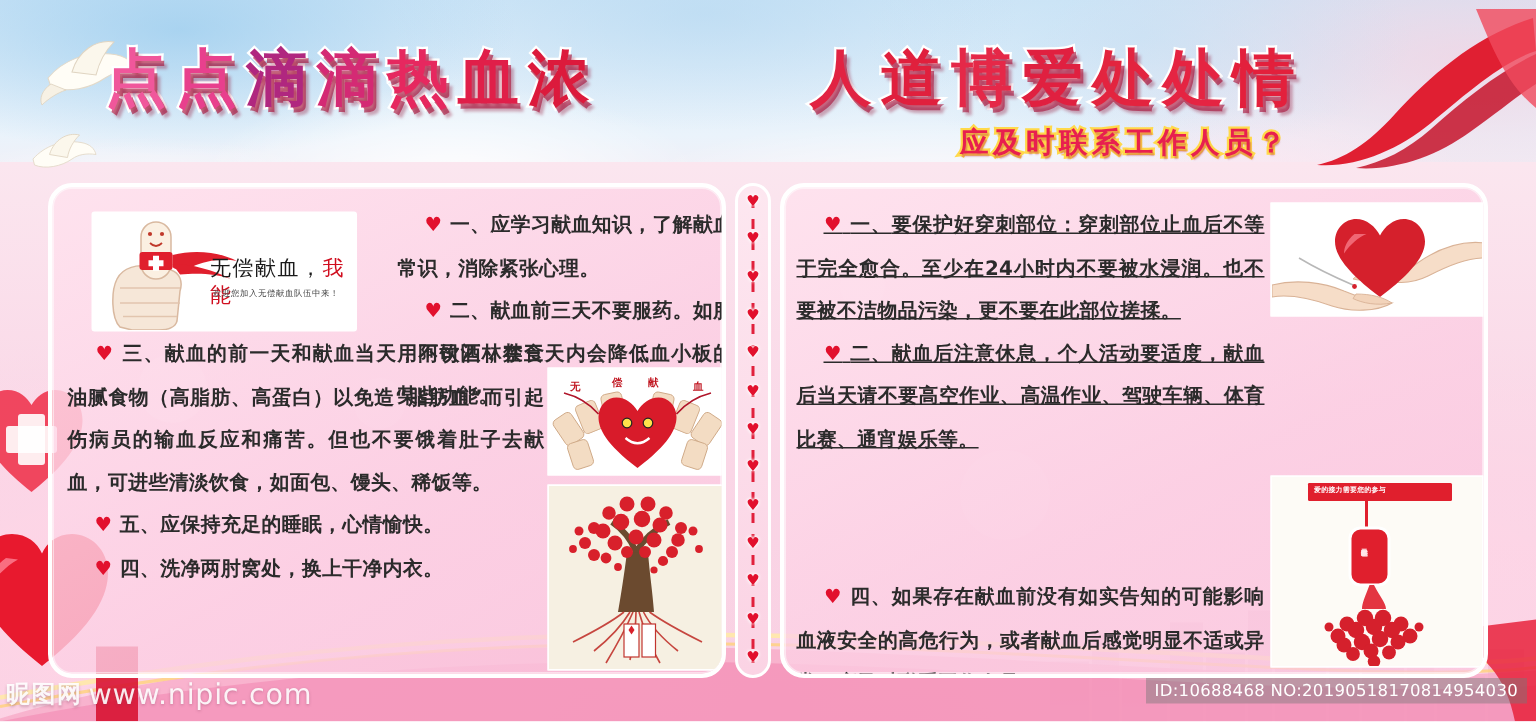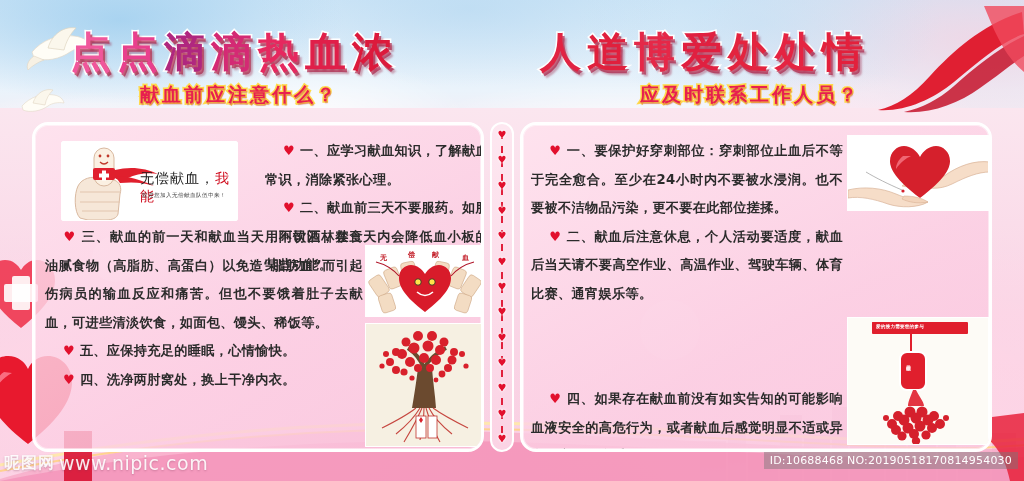--- a/index.html
+++ b/index.html
@@ -242,21 +242,20 @@
     <rect x="18" y="26" width="34" height="18" rx="2" fill="#fff" opacity=".9"></rect>
   </svg>
 
   <div class="titles">
     <div class="main-title" id="title-left">
       <span class="c">点</span><span class="c">点</span><span class="c">滴</span><span class="c">滴</span><span class="c">热</span><span class="c">血</span><span class="c">浓</span>
     </div>
     <div class="main-title" id="title-right">
       <span class="c">人</span><span class="c">道</span><span class="c">博</span><span class="c">爱</span><span class="c">处</span><span class="c">处</span><span class="c">情</span>
     </div>
-    <div class="sub-title" id="sub-left">献血前应注意什么？</div>
     <div class="sub-title" id="sub-right">应及时联系工作人员？</div>
   </div>
 
   <div class="panel" id="panel-left">
     <div class="panel-inner">
 
       <div class="img-box" id="logo-thumb">
         <svg width="177" height="80" viewBox="0 0 177 80" xmlns="http://www.w3.org/2000/svg">
           <rect width="177" height="80" fill="#fff"></rect>
 
@@ -449,21 +448,21 @@
             <circle cx="78" cy="117" r="4.6"></circle>
               <circle cx="68" cy="123" r="4.2"></circle>
             <circle cx="38" cy="100" r="3"></circle>
               <circle cx="98" cy="100" r="3"></circle>
           </g>
         </svg>
         <div class="cap-red" style="left:24px; top:4px;">爱的接力需要您的参与</div>
         <div class="cap-red" style="left:54px; top:42px; background:transparent; color:#ffe9ec; font-size:4.4px; writing-mode:vertical-rl;">无偿献血证</div>
       </div>
 
-      <div class="body-text" style="position:absolute; left:8px; top:12px; width:312px;">
+      <div class="body-text" style="position:absolute; left:8px; top:12px; width:312px;text-decoration:underline;">
         <p>
           <span class="indent"></span><span class="heart">♥</span>
           <span>一、</span><span>要保护好穿刺部位：穿刺部位止血后不等于完全愈合。至少在24小时内不要被水浸润。也不要被不洁物品污染，更不要在此部位搓揉。</span>
         </p>
         <p>
           <span class="indent"></span><span class="heart">♥</span>
           <span>二、</span><span>献血后注意休息，个人活动要适度，献血后当天请不要高空作业、高温作业、驾驶车辆、体育比赛、通宵娱乐等。</span>
         </p>
       </div>
 

